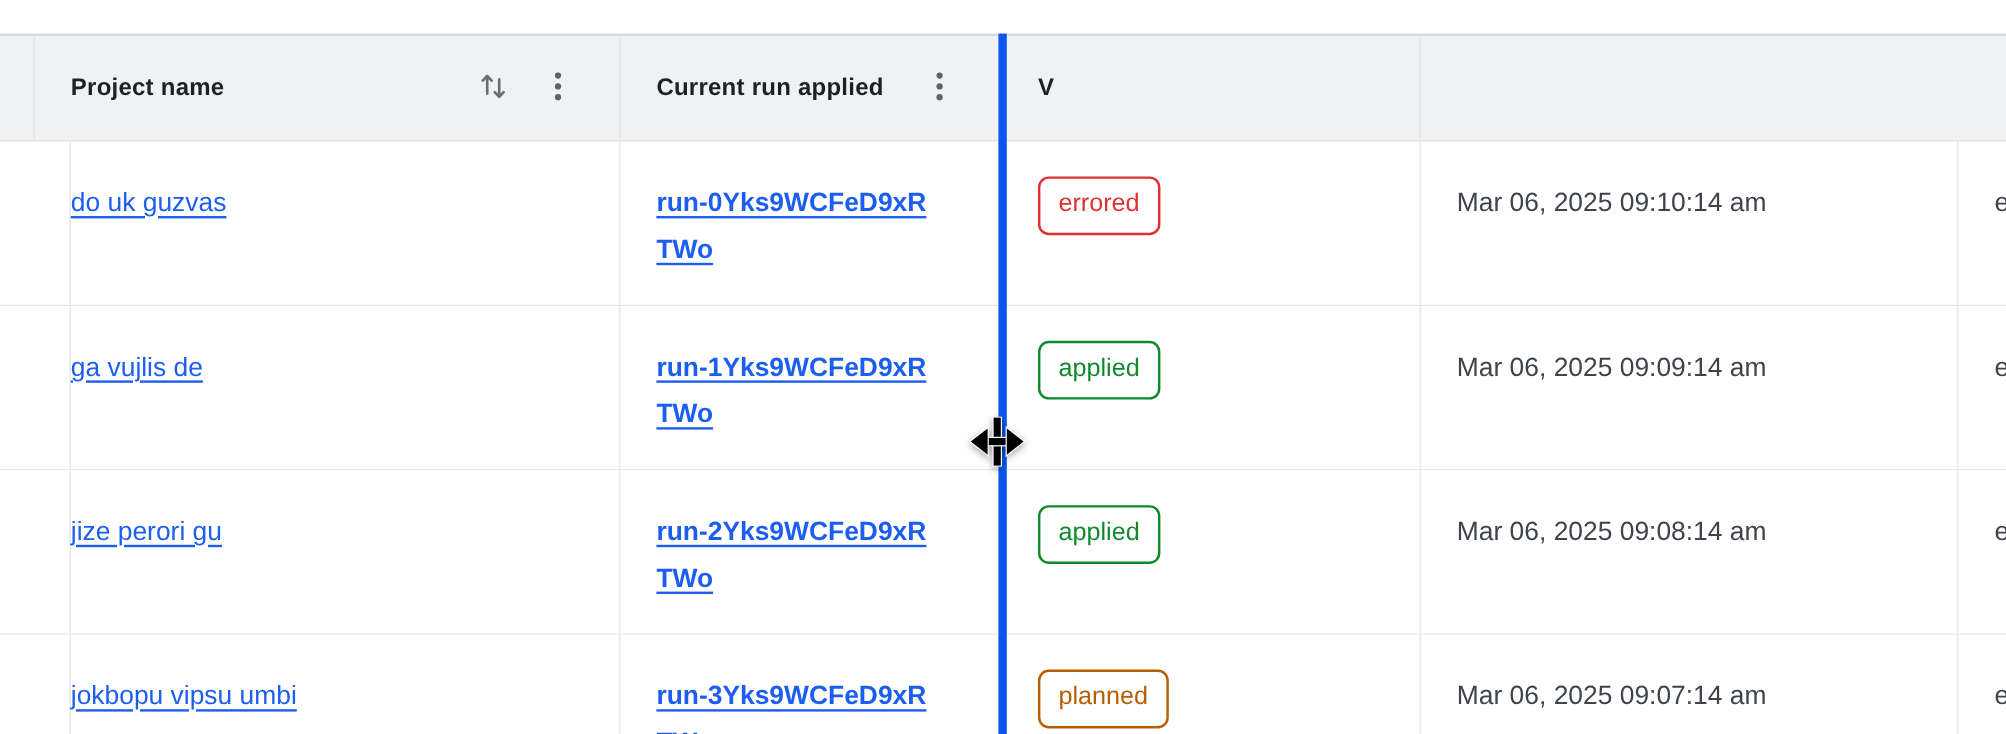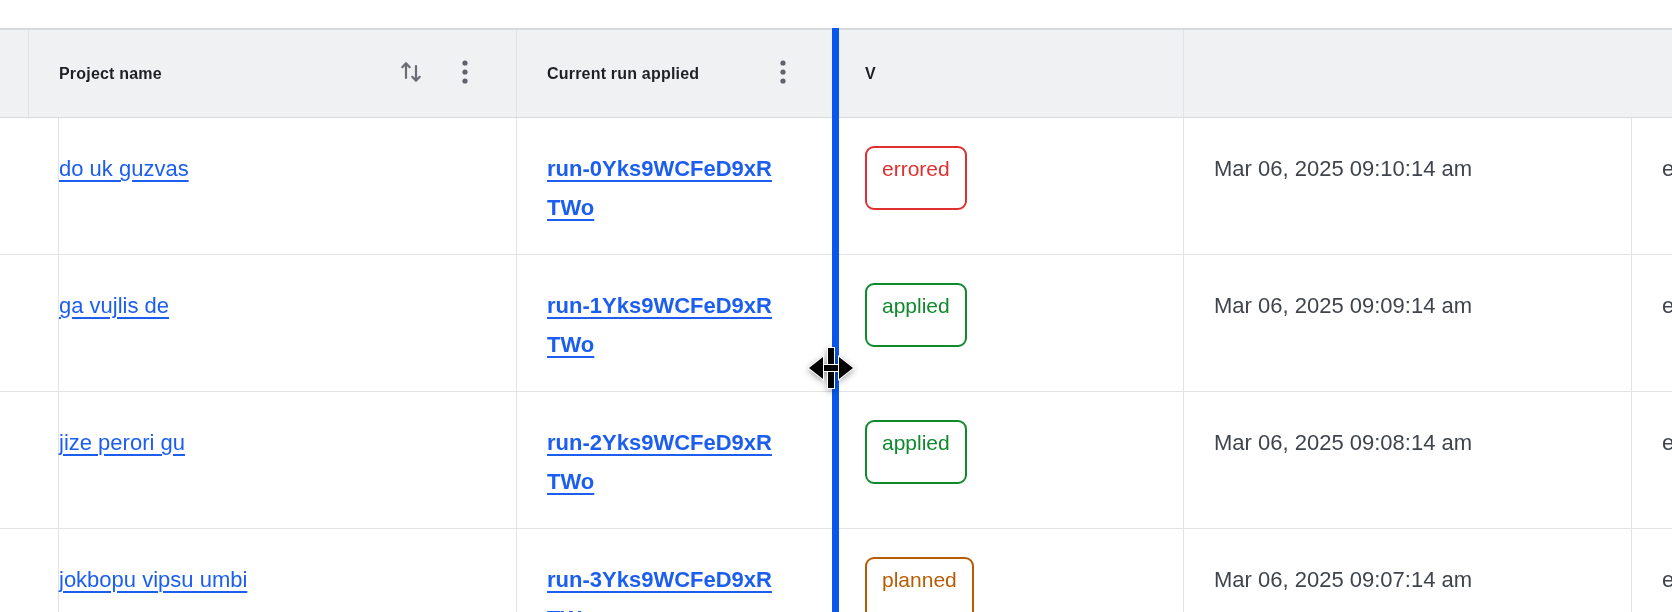--- a/index.html
+++ b/index.html
@@ -23,36 +23,36 @@
   .table{position:absolute;top:28px;left:0;width:1872px;}
 
   .row{display:grid;grid-template-columns:29px 488px 318px 349px 448px 240px;}
 
   .thead{height:90px;background:var(--header-bg);
     border-top:2px solid var(--header-border);
     border-bottom:1px solid var(--header-border);}
   .th{display:flex;align-items:center;padding:0 46px 0 30px;
     border-right:1px solid var(--border);min-width:0;}
   .th-label{flex:1 1 auto;min-width:0;white-space:nowrap;overflow:hidden;
-    font-size:16px;font-weight:700;color:var(--header-text);letter-spacing:.2px;}
+    font-size:20px;font-weight:700;color:var(--header-text);letter-spacing:.2px;}
   .sort-btn{flex:0 0 auto;margin-right:36px;background:none;border:none;cursor:pointer;
     display:flex;align-items:center;padding:0;}
   .kebab-btn{flex:0 0 auto;background:none;border:none;cursor:pointer;
     display:flex;align-items:center;padding:0;}
   .th--spacer,.td--spacer{padding:0;}
 
   .tr{height:137px;border-bottom:1px solid var(--border);background:#fff;}
   .td{padding:31px 28px 0 30px;border-right:1px solid var(--border);
     font-size:22px;line-height:39px;color:var(--body-text);min-width:0;}
 
   a.cell-link{color:var(--link);text-decoration:underline;
     text-underline-offset:4px;text-decoration-thickness:1.5px;cursor:pointer;}
   a.run-link{display:inline-block;max-width:232px;word-break:break-all;font-weight:bold;}
 
-  .badge{display:inline-block;margin-top:-7px;padding:2px 15px 20px;
+  .badge{display:inline-block;margin-top:-7px;padding:2px 15px 5px;
     border:2px solid;border-radius:9px;background:#fff;
     font-size:21px;line-height:38px;}
   .badge--red{color:var(--red);border-color:var(--red);}
   .badge--green{color:var(--green);border-color:var(--green);}
   .badge--orange{color:var(--orange);border-color:var(--orange);text-align:right;}
 
   .resize-line{position:absolute;left:832px;top:28px;width:7px;height:584px;
     background:var(--resize-blue);z-index:5;}
   .resize-cursor{position:absolute;left:807px;top:347px;width:48px;height:42px;z-index:6;
     filter:drop-shadow(0 2px 3px rgba(0,0,0,.35));}

